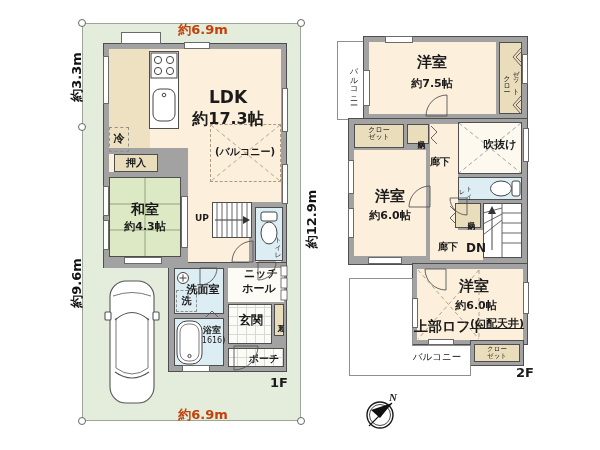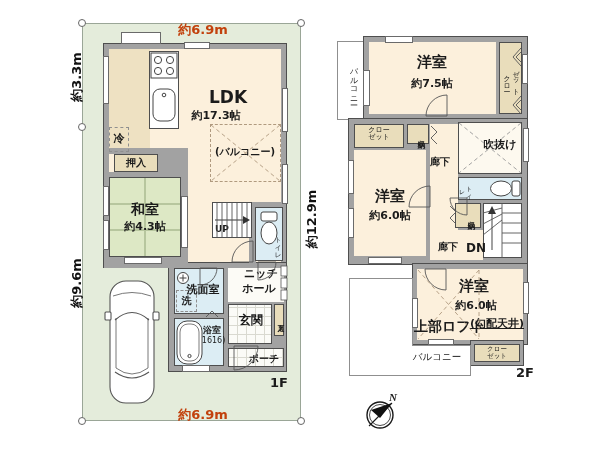--- a/index.html
+++ b/index.html
@@ -91,27 +91,27 @@
     <div class="abs window" style="left:282px;top:88px;width:6px;height:44px;"></div>
     <div class="abs window" style="left:282px;top:164px;width:6px;height:40px;"></div>
     <div class="abs window" style="left:103px;top:56px;width:6px;height:48px;"></div>
     <div class="abs window" style="left:103px;top:186px;width:6px;height:30px;"></div>
     <div class="abs window" style="left:103px;top:220px;width:6px;height:30px;"></div>
     <div class="abs window" style="left:124px;top:257px;width:38px;height:7px;"></div>
     <div class="abs window" style="left:181px;top:196px;width:7px;height:52px;"></div>
     <div class="abs window" style="left:182px;top:365px;width:28px;height:7px;"></div>
 
     <div class="lbl" style="left:188px;top:88px;width:80px;font-size:17px;">LDK</div>
-    <div class="lbl" style="left:176px;top:110px;width:80px;font-size:11px;">約17.3帖</div>
+    <div class="lbl" style="left:188px;top:110px;width:80px;font-size:16px;">約17.3帖</div>
     <div class="lbl" style="left:205px;top:146px;width:80px;font-size:10px;">(バルコニー)</div>
     <div class="lbl" style="left:116px;top:201px;width:58px;font-size:14px;">和室</div>
     <div class="lbl" style="left:113px;top:221px;width:64px;font-size:11px;">約4.3帖</div>
     <div class="lbl" style="left:114px;top:157px;width:44px;font-size:10px;">押入</div>
     <div class="lbl" style="left:109px;top:133px;width:20px;font-size:11px;">冷</div>
-    <div class="lbl" style="left:192px;top:224px;width:20px;font-size:9px;margin-left:20px;">UP</div>
+    <div class="lbl" style="left:192px;top:213px;width:20px;font-size:9px;">UP</div>
     <div class="lbl vert" style="left:271px;top:228px;width:10px;height:32px;font-size:6.5px;font-weight:normal;">トイレ</div>
     <div class="lbl" style="left:238px;top:268px;width:46px;font-size:11px;">ニッチ</div>
     <div class="lbl" style="left:236px;top:283px;width:46px;font-size:11px;">ホール</div>
     <div class="lbl" style="left:181px;top:284px;width:44px;font-size:11px;text-align:center;">洗面室</div>
     <div class="lbl" style="left:177px;top:295px;width:19px;font-size:10px;">洗</div>
     <div class="lbl" style="left:200px;top:325px;width:24px;font-size:9px;">浴室</div>
     <div class="lbl" style="left:198px;top:336px;width:28px;font-size:8px;font-weight:normal;">(1616)</div>
     <div class="lbl" style="left:234px;top:314px;width:34px;font-size:12px;">玄関</div>
     <div class="lbl vert" style="left:274px;top:306px;width:10px;height:28px;font-size:6.5px;">下足入</div>
     <div class="lbl" style="left:244px;top:353px;width:40px;font-size:10px;">ポーチ</div>

